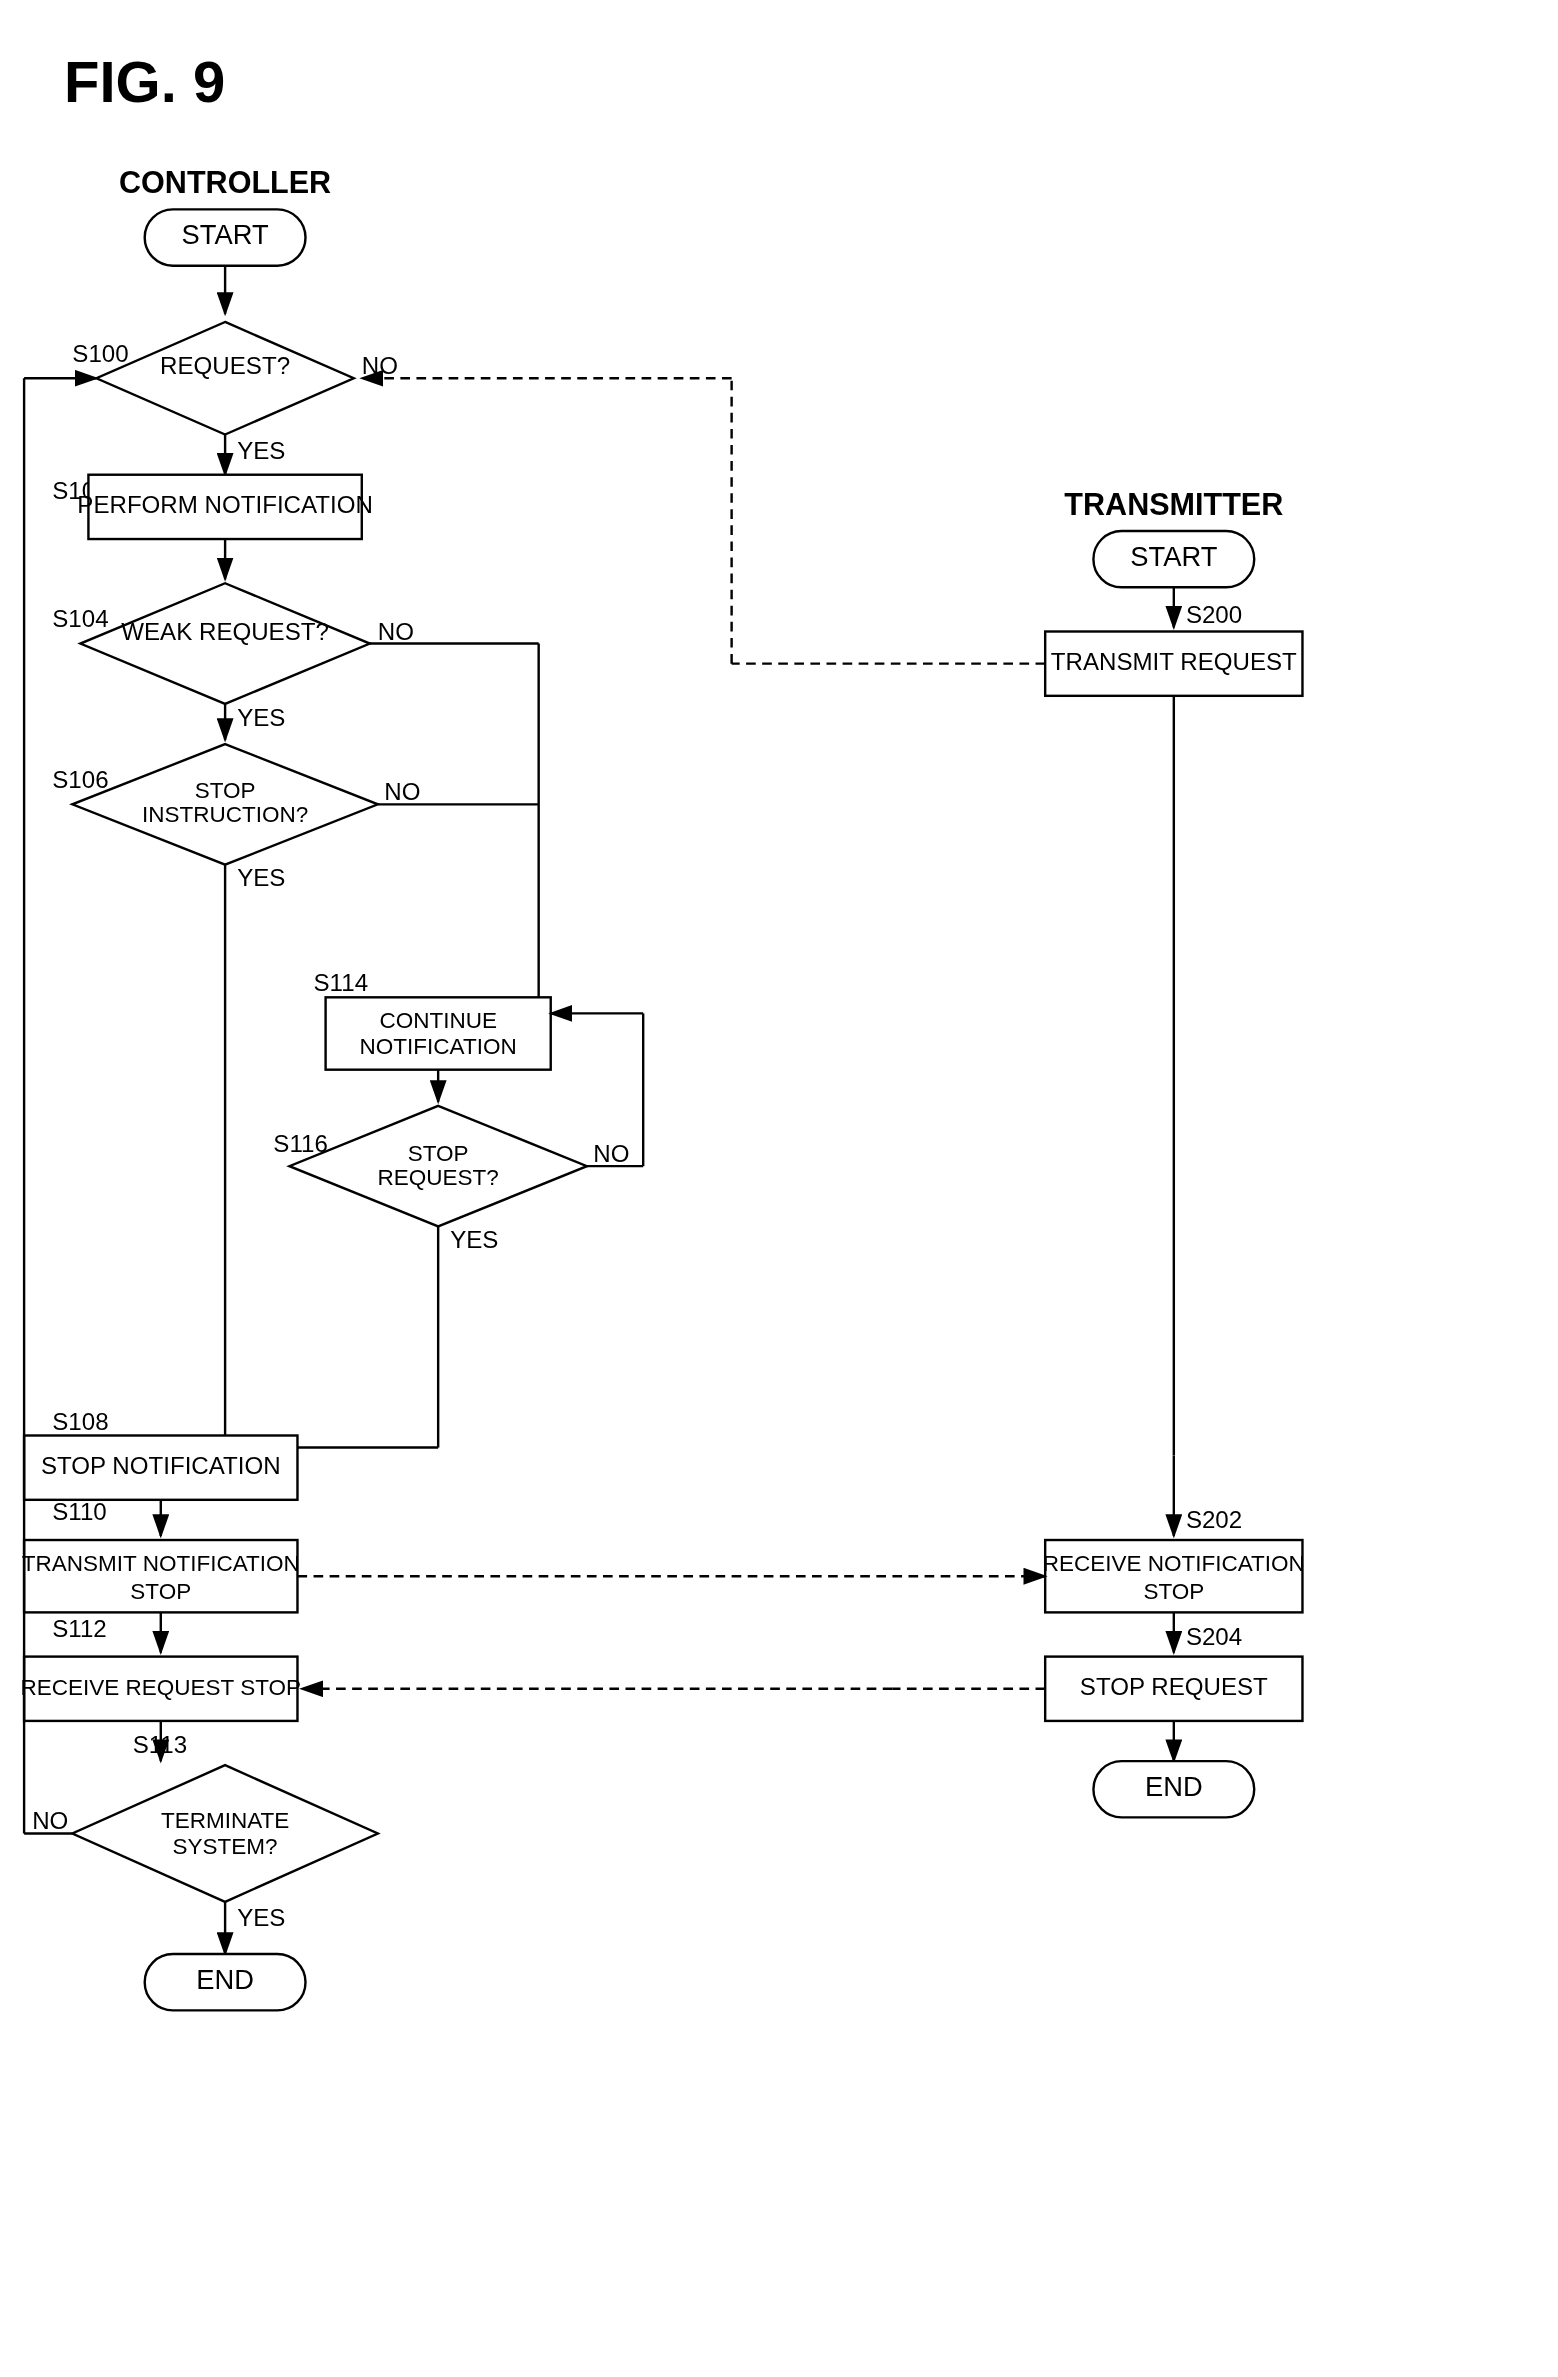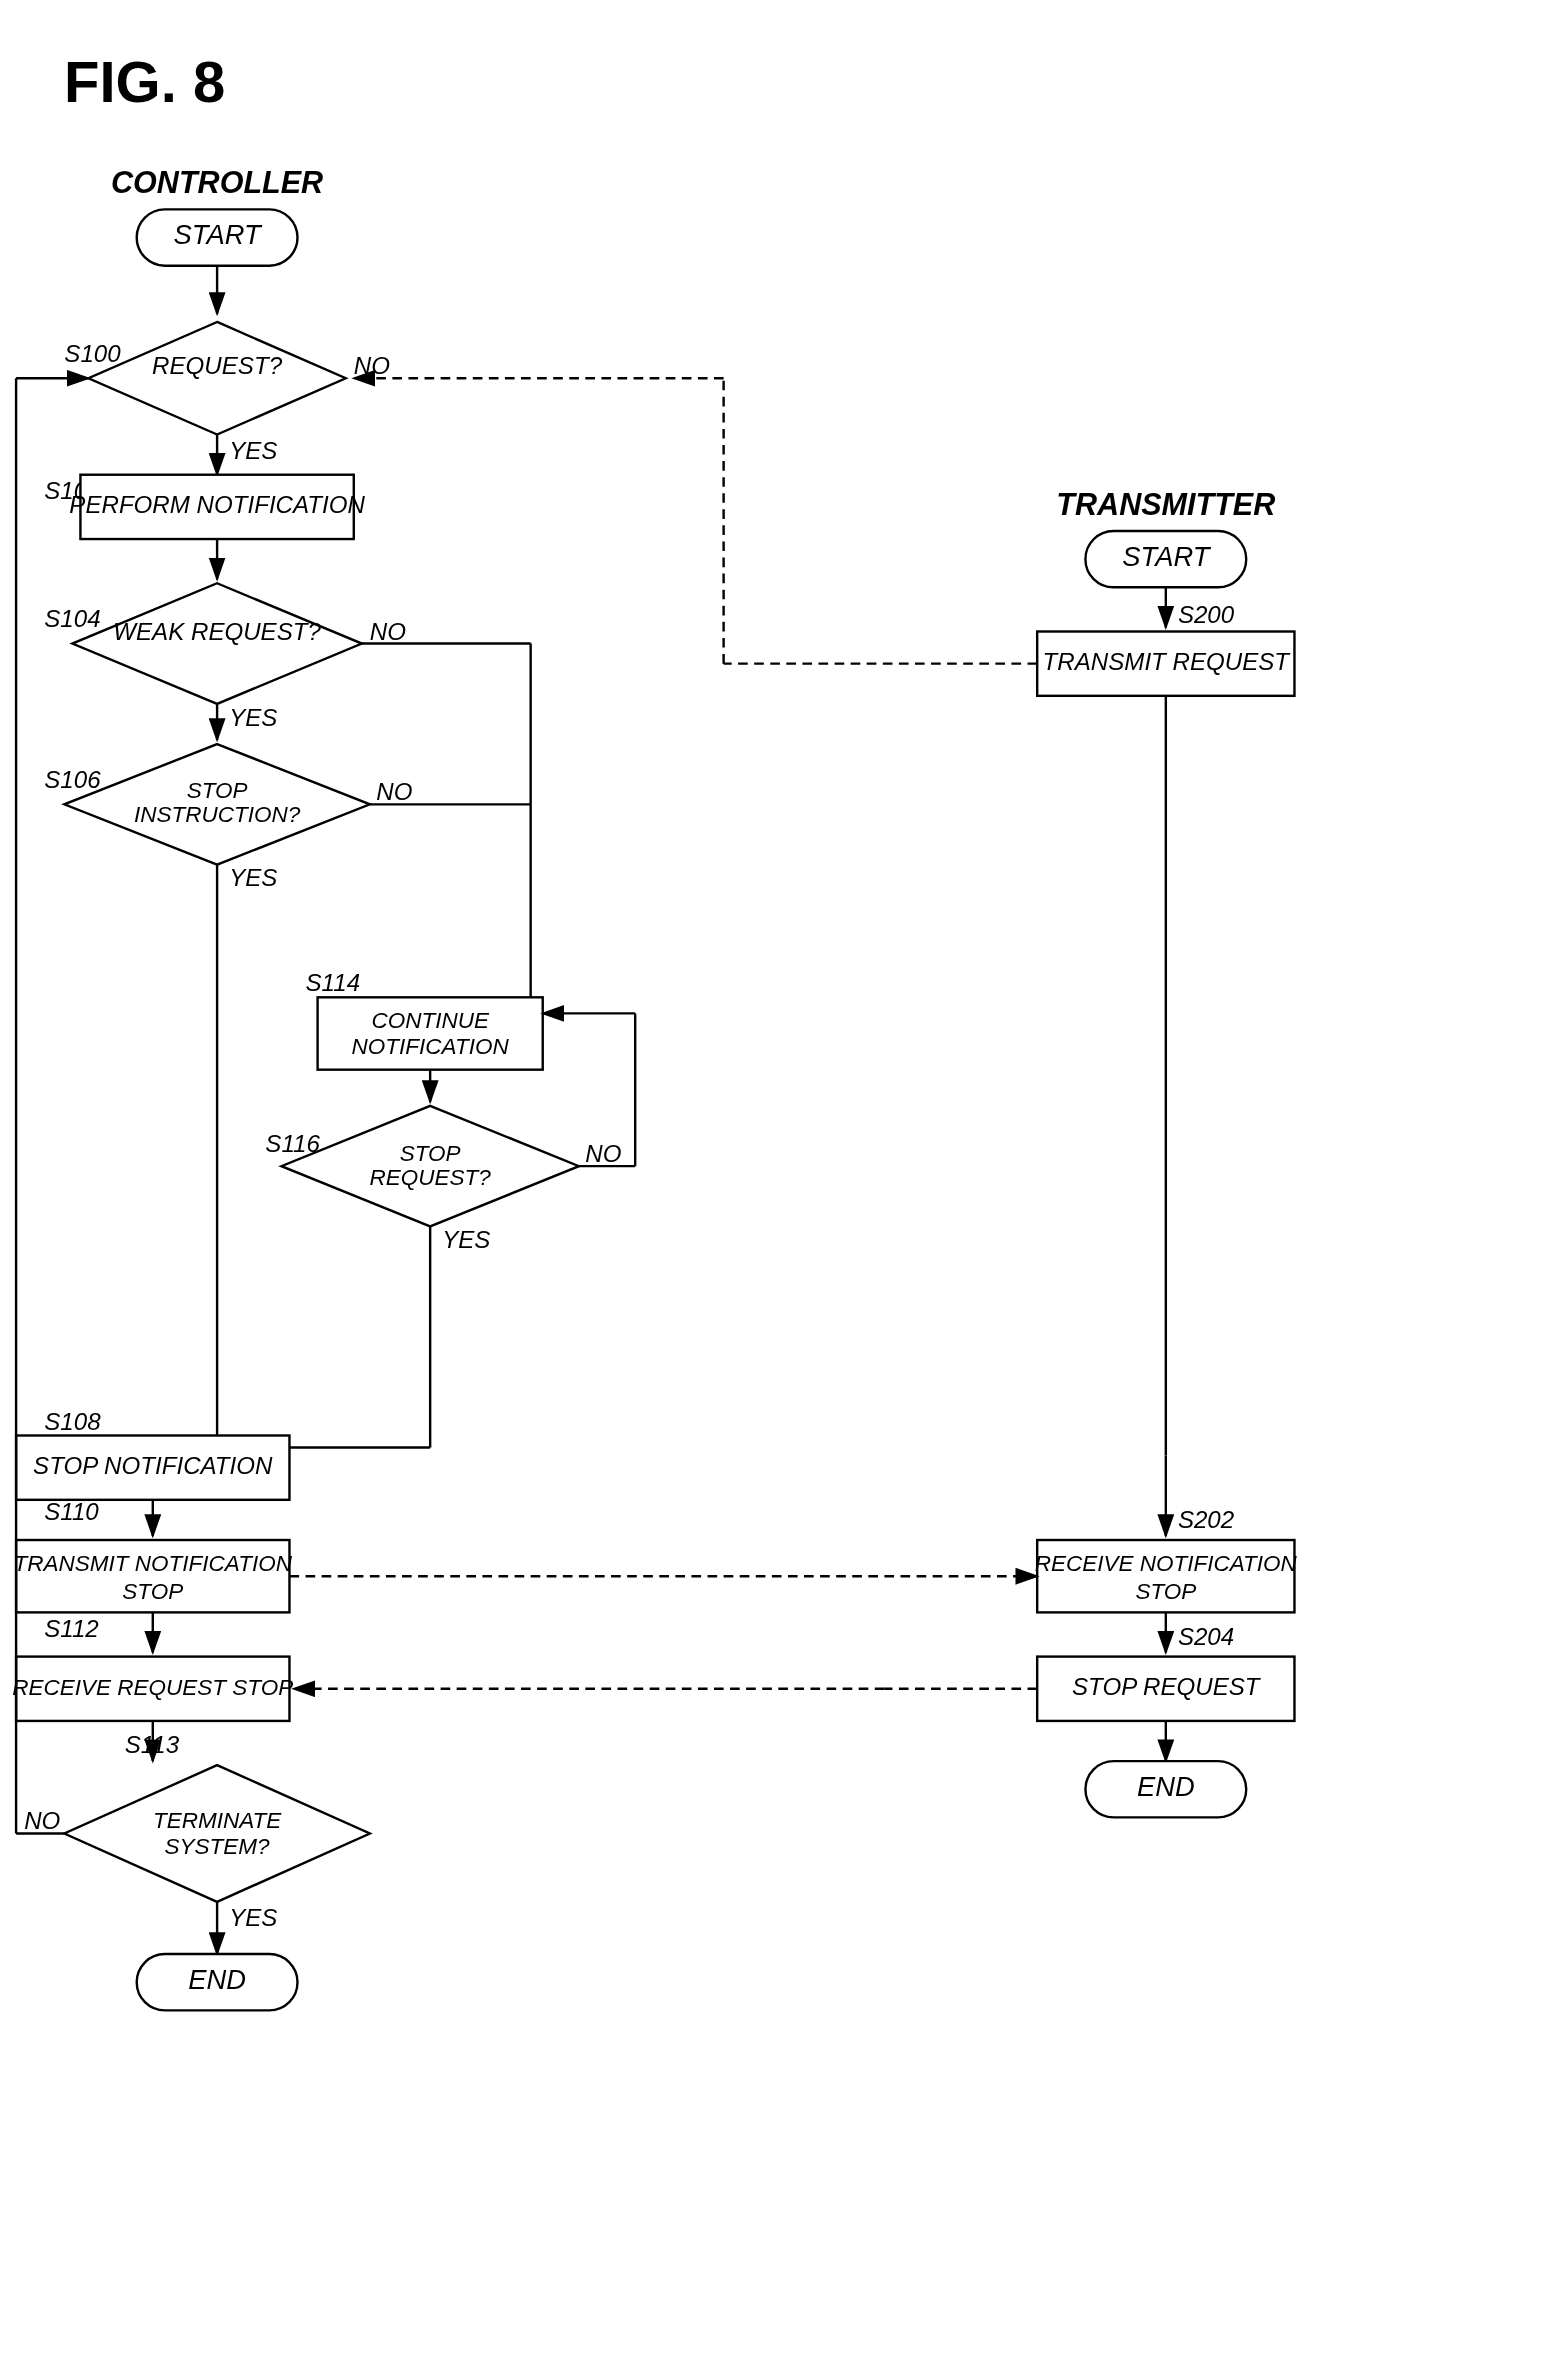--- a/index.html
+++ b/index.html
@@ -12,37 +12,36 @@
       overflow: hidden;
     }
     .page-title {
       font-size: 58px;
       font-weight: bold;
       padding: 48px 0 0 64px;
     }
     .diagram-container {
       position: absolute;
       top: 129px;
-      left: 0;
+      left: 8px;
       width: 1398px;
       height: 2211px;
-      font-style: italic;
     }
     svg {
       position: absolute;
       top: 0;
       left: 0;
       width: 1559px;
       height: 2211px;
     }
   </style>
 </head>
 <body>
 
-<div class="page-title">FIG. 8</div>
+<div class="page-title">FIG. 9</div>
 
 <div class="diagram-container">
 <svg viewBox="0 0 1939 2750" xmlns="http://www.w3.org/2000/svg">
 
   <defs>
     <marker id="arrowhead" markerWidth="10" markerHeight="7" refX="9" refY="3.5" orient="auto">
       <polygon points="0 0, 10 3.5, 0 7" fill="#000"></polygon>
     </marker>
     <marker id="arrowhead-open" markerWidth="10" markerHeight="7" refX="9" refY="3.5" orient="auto">
       <polygon points="0 0, 10 3.5, 0 7" fill="#000"></polygon>

